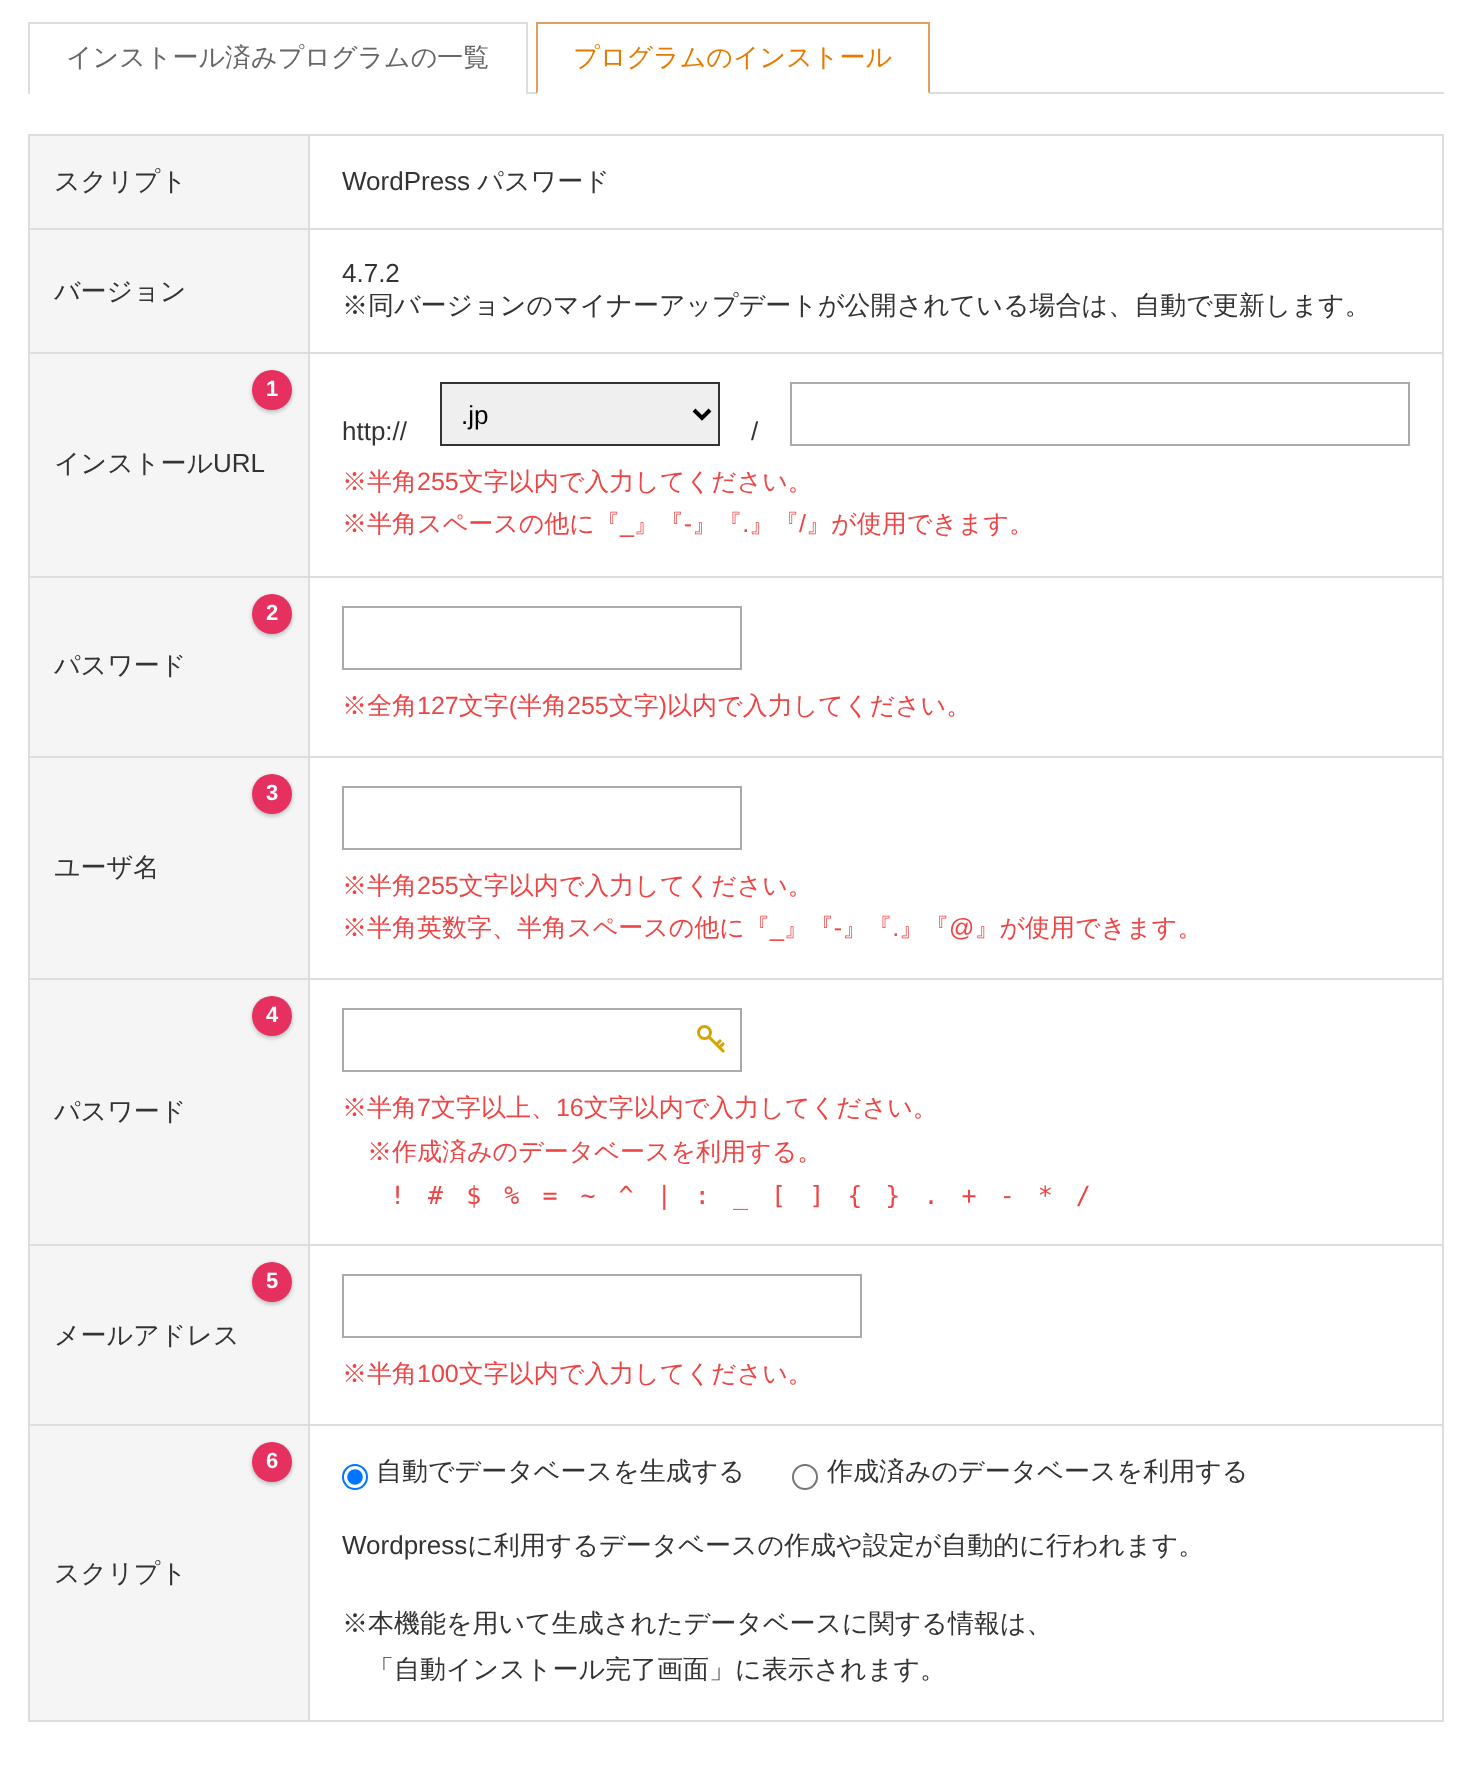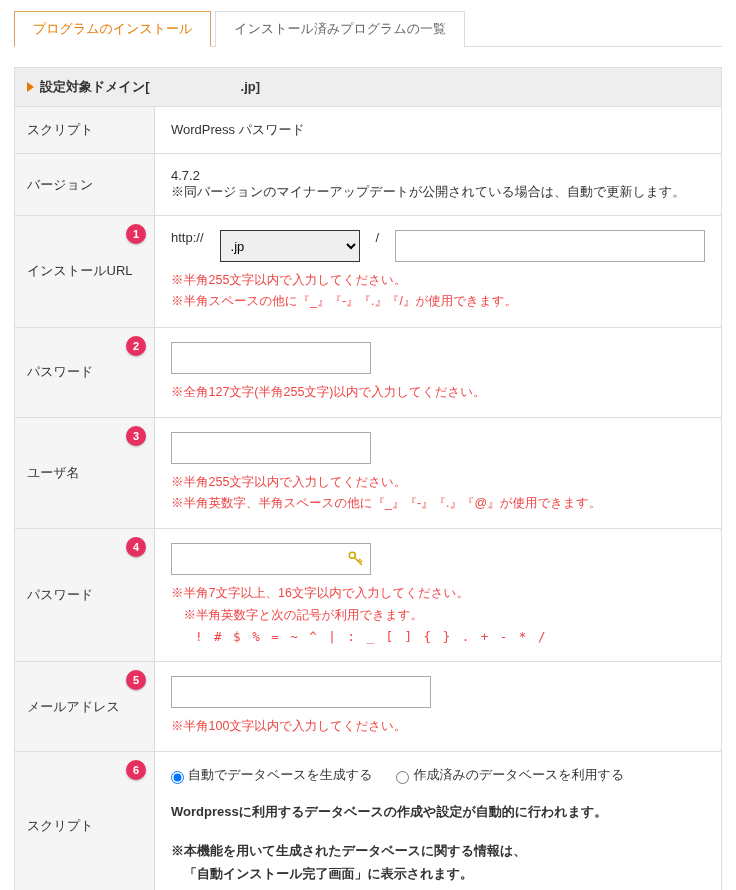--- a/index.html
+++ b/index.html
@@ -99,21 +99,21 @@
       letter-spacing: 2px;
     }
     input[type="text"], input[type="password"] {
       border: 1px solid #aaa;
       height: 32px;
       padding: 4px 6px;
       font-size: 13px;
     }
     .url-row {
       display: flex;
-      align-items: flex-start;
+      align-items: flex-end;
       gap: 16px;
     }
     .url-row select {
       height: 32px;
       border: 1px solid #333;
       padding: 2px 6px;
       min-width: 140px;
       font-size: 13px;
     }
     .url-row .path-input { flex: 1; }
@@ -135,38 +135,31 @@
     .radio-row label {
       display: flex;
       align-items: flex-end;
       gap: 4px;
       cursor: pointer;
     }
     .db-text {
       font-size: 13px;
       line-height: 1.8;
       color: #333;
-      font-weight: bold;
     }
   </style>
 </head>
 <body>
 
 <div class="container">
   <div class="tabs">
+    <div class="tab">インストール済みプログラムの一覧</div>
     <div class="tab active">プログラムのインストール</div>
-    <div class="tab">インストール済みプログラムの一覧</div>
   </div>
 
-  <div class="panel-header">
-    <span class="arrow-icon"></span>
-    <span>
-      <span>設定対象ドメイン[</span><span>　　　　　　　.jp</span><span>]</span>
-    </span>
-  </div>
 
   <table class="form-table">
     <tbody>
         <tr>
       <th>スクリプト</th>
       <td>WordPress パスワード</td>
     </tr>
 
     <tr>
       <th>バージョン</th>
@@ -225,21 +218,21 @@
       </th>
       <td>
         <span class="pw-wrap">
           <input type="password" class="input-std" style="padding-right: 28px;">
           <svg class="key-icon" width="18" height="18" viewBox="0 0 24 24">
             <circle cx="7" cy="7" r="4" fill="none" stroke="#d6a400" stroke-width="2"></circle>
             <path d="M10 10 L20 20 M17 17 L20 14 M15 15 L18 12" stroke="#d6a400" stroke-width="2" fill="none"></path>
           </svg>
         </span>
         <div class="hint">※半角7文字以上、16文字以内で入力してください。</div>
-        <div class="hint" style="margin-top:0">　※半角英数字と次の記号が利用できます。</div>
+        <div class="hint" style="margin-top:0">　※作成済みのデータベースを利用する。</div>
         <div class="hint hint-mono" style="margin-top:0">!  #  $  %  =  ~  ^  |  :  _  [  ]  {  }  .  +  -  *  /</div>
       </td>
     </tr>
 
     <tr>
       <th>
         <span>メールアドレス</span>
         <span class="num-badge">5</span>
       </th>
       <td>

